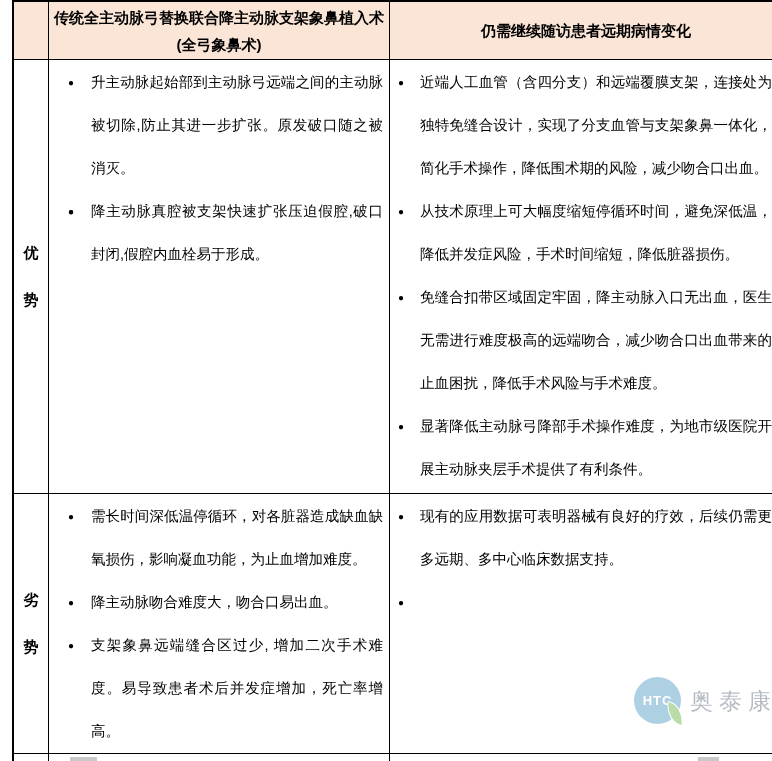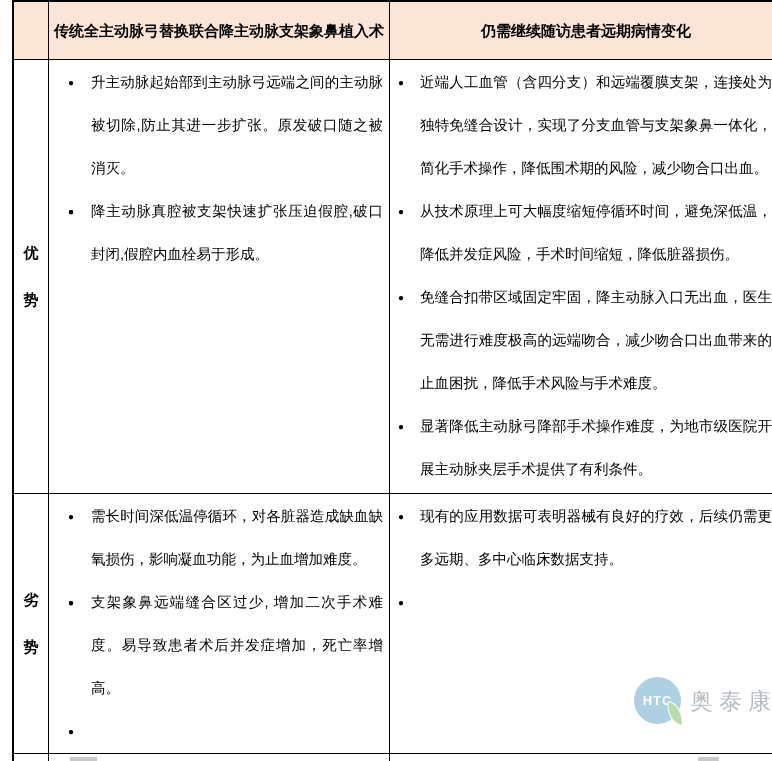--- a/index.html
+++ b/index.html
@@ -132,20 +132,21 @@
 </style>
 </head>
 <body>
 
 <div class="page">
   <div class="tbl">
 
     <div class="cell hdr"></div>
     <div class="cell hdr">
       <div>传统全主动脉弓替换联合降主动脉支架象鼻植入术</div>
+      <div>(全弓象鼻术)</div>
     </div>
     <div class="cell hdr last-col">
       <div>仍需继续随访患者远期病情变化</div>
     </div>
 
     <div class="cell label-cell">
       <span>优</span>
       <span>势</span>
     </div>
     <div class="cell content col-left">
@@ -159,21 +160,21 @@
       <div class="bullet"><span class="dot">●</span><span>免缝合扣带区域固定牢固，降主动脉入口无出血，医生无需进行难度极高的远端吻合，减少吻合口出血带来的止血困扰，降低手术风险与手术难度。</span></div>
       <div class="bullet"><span class="dot">●</span><span>显著降低主动脉弓降部手术操作难度，为地市级医院开展主动脉夹层手术提供了有利条件。</span></div>
     </div>
 
     <div class="cell label-cell">
       <span>劣</span>
       <span>势</span>
     </div>
     <div class="cell content col-left">
       <div class="bullet"><span class="dot">●</span><span>需长时间深低温停循环，对各脏器造成缺血缺氧损伤，影响凝血功能，为止血增加难度。</span></div>
-      <div class="bullet"><span class="dot">●</span></div>
+      <div class="bullet"><span class="dot">●</span><span>降主动脉吻合难度大，吻合口易出血。</span></div>
       <div class="bullet"><span class="dot">●</span><span>支架象鼻远端缝合区过少, 增加二次手术难度。易导致患者术后并发症增加，死亡率增高。</span></div>
       <div class="bullet">
           <span class="dot">●</span>
         </div>
     </div>
     <div class="cell content col-right last-col">
       <div class="bullet"><span class="dot">●</span><span>现有的应用数据可表明器械有良好的疗效，后续仍需更多远期、多中心临床数据支持。</span></div>
       <div class="bullet"><span class="dot">●</span></div>
     </div>
 

